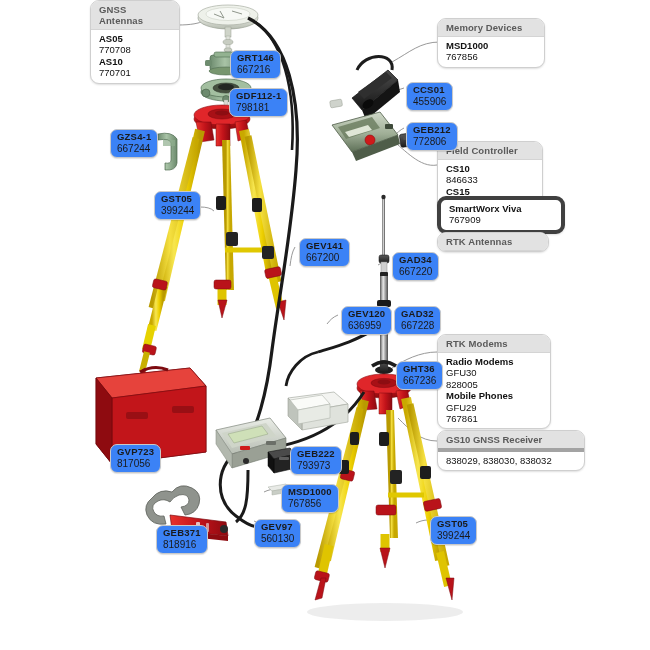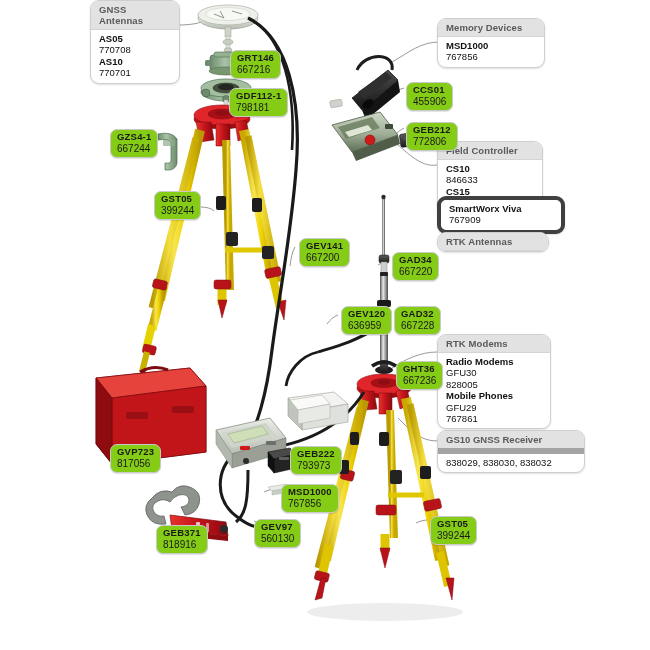--- a/index.html
+++ b/index.html
@@ -7,21 +7,21 @@
     width:650px;height:650px;background:#ffffff;
     font-family:"Liberation Sans", sans-serif;
     overflow:hidden;position:relative;
   }
   #stage{position:absolute;inset:0;width:650px;height:650px;}
   svg.art{position:absolute;left:0;top:0;width:650px;height:650px;}
 
   
   .pill{
     position:absolute;
-    background:#84cc16;
+    background:#3b82f6;
     border:1px solid #c9c9c9;
     border-radius:7px;
     padding:2px 6px 3px 6px;
     line-height:1.12;
     color:#1a1a1a;
     box-shadow:0 1px 1px rgba(0,0,0,.12);
     white-space:nowrap;
     z-index:30;
   }
   .pill .code{font-size:9.5px;font-weight:bold;letter-spacing:.2px;display:block;}
@@ -62,21 +62,21 @@
 
   .flatbox{
     position:absolute;z-index:30;
     border-radius:9px;background:#ffffff;
     border:1px solid #cfcfcf;
     box-shadow:0 1px 2px rgba(0,0,0,.13);
     overflow:hidden;
   }
   .flatbox .hdr{
     background:#e2e2e2;color:#5a5a5a;font-size:9.5px;font-weight:bold;
-    padding:3px 8px;border-bottom:6px solid #a3a3a3;
+    padding:3px 8px;border-bottom:4px solid #a3a3a3;
   }
   .flatbox .body{padding:3px 8px 4px 8px;}
   .flatbox .body .num{font-size:9.5px;display:block;color:#111;}
 </style>
 </head>
 <body>
 
 <div id="stage">
 
   <svg class="art" viewBox="0 0 650 650">

